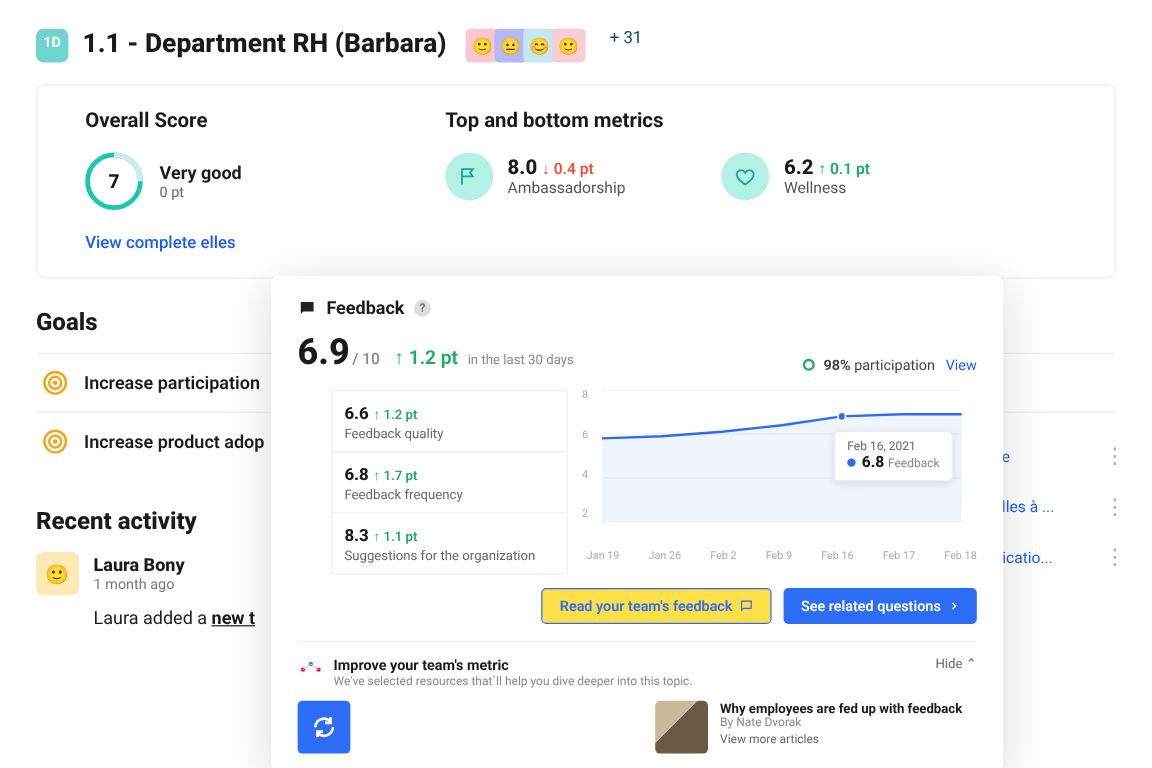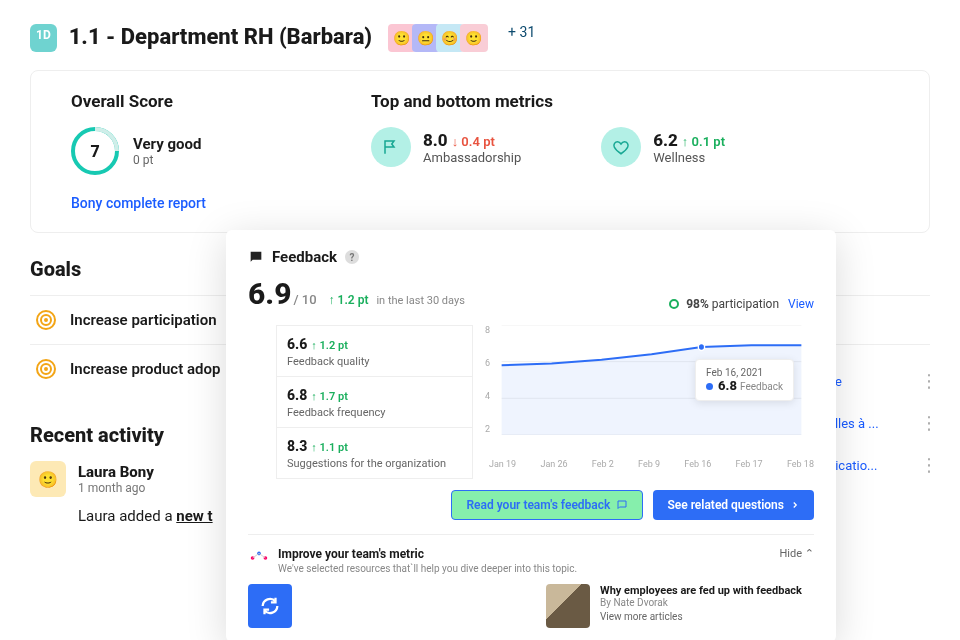--- a/index.html
+++ b/index.html
@@ -42,41 +42,41 @@
   .act-body { font-size:15px; margin-top:10px; margin-left:48px;}
   .underline { text-decoration: underline; font-weight:700;}
 
   
   .feedback-panel { position:absolute; top:230px; left:226px; width:610px; background:#fff; border-radius:6px; box-shadow:0 8px 40px rgba(0,0,0,0.15); padding:18px 22px 14px; }
   .fb-header { display:flex; align-items:center; gap:8px; font-weight:700; font-size:15px; margin-bottom:10px;}
   .fb-header .q { width:14px;height:14px;border-radius:50%;background:#ddd;color:#777;font-size:10px;display:inline-flex;align-items:center;justify-content:center;}
   .fb-top { display:flex; justify-content:space-between; align-items:flex-end; margin-bottom:14px;}
   .fb-score { font-size:30px; font-weight:800;}
   .fb-outof { font-size:13px; color:#888; font-weight:500; margin-left:2px;}
-  .fb-change { color:#1aaf5d; font-size:12px; font-weight:600; margin-left:8px;}
+  .fb-change { color:#1aaf5d; font-size:16px; font-weight:600; margin-left:8px;}
   .fb-period { font-size:11px; color:#888; margin-left:4px;}
   .fb-part { font-size:12px; color:#444;}
   .fb-part .ring{ display:inline-block; width:10px;height:10px;border:2px solid #1aaf5d;border-radius:50%; margin-right:4px; vertical-align:-1px;}
   .fb-part a{ color:#1a5cff; margin-left:6px; text-decoration:none;}
   .fb-body { display:flex; gap:16px;}
   .fb-sublist { width:225px;padding-left:28px; }
   .fb-sub { border:1px solid #eee; padding:8px 10px; margin-bottom:-1px; background:#fff;}
   .fb-sub .v{font-weight:800; font-size:14px;}
   .fb-sub .d{color:#1aaf5d; font-size:11px; font-weight:600; margin-left:4px;}
   .fb-sub .n{font-size:11px; color:#666; margin-top:2px;}
   .fb-chart { flex:1; position:relative; height:130px;}
   .fb-axis-label{position:absolute; font-size:9px; color:#aaa;}
   .fb-tooltip { position:absolute; top:34px; right:20px; background:#fff; border:1px solid #eee; box-shadow:0 2px 8px rgba(0,0,0,0.1); padding:7px 10px; border-radius:4px; font-size:11px;}
   .fb-tooltip .date{color:#666; font-size:10px;}
   .fb-tooltip .dot{display:inline-block;width:7px;height:7px;border-radius:50%;background:#2d6df6;margin-right:5px;}
   .fb-tooltip .tv{font-weight:800;font-size:13px;}
   .fb-tooltip .tl{font-size:10px;color:#888;margin-left:3px;}
   .fb-xlabels { display:flex; justify-content:space-between; font-size:9px; color:#aaa; margin-top:4px;}
   .fb-buttons { display:flex; justify-content:flex-end; gap:10px; margin-top:12px;}
-  .btn-outline { border:1px solid #2d6df6; color:#2d6df6; background:#86efac; padding:7px 14px; border-radius:4px; font-size:12px; font-weight:600; cursor:pointer; display:flex;align-items:center;gap:6px;}
+  .btn-outline { border:1px solid #2d6df6; color:#2d6df6; background:#fde047; padding:7px 14px; border-radius:4px; font-size:12px; font-weight:600; cursor:pointer; display:flex;align-items:center;gap:6px;}
   .btn-primary { background:#2d6df6; color:#fff; border:none; padding:7px 14px; border-radius:4px; font-size:12px; font-weight:600; cursor:pointer; display:flex;align-items:center;gap:6px;}
   .improve { border-top:1px solid #eee; margin-top:14px; padding-top:12px;}
   .improve-head { display:flex; justify-content:space-between; align-items:flex-start;}
   .improve-head .t { font-weight:700; font-size:12px;}
   .improve-head .s { font-size:10px; color:#888; margin-top:2px;}
   .improve-head .hide { font-size:11px; color:#666; cursor:pointer;}
   .improve-icon { width:22px;height:22px; display:inline-flex; align-items:center; margin-right:8px;}
   .resources { display:flex; gap:30px; margin-top:10px;}
   .resource { display:flex; gap:10px; flex:1;}
   .res-thumb { width:44px; height:44px; border-radius:4px; background:#2d6df6; display:flex;align-items:center;justify-content:center;color:#fff;}
@@ -111,21 +111,21 @@
     <div class="metrics-row">
       <div style="width:240px;">
         <div class="col-title">Overall Score</div>
         <div class="score-block">
           <div class="score-ring">7</div>
           <div class="score-text">
             <div class="label">Very good</div>
             <div class="delta">0 pt</div>
           </div>
         </div>
-        <a class="link">Bony complete report</a>
+        <a class="link">View complete elles</a>
       </div>
       <div style="flex:1;">
         <div class="col-title">Top and bottom metrics</div>
         <div class="metric-pair">
           <div class="mp">
             <div class="mp-icon">
                 <svg width="18" height="18" viewBox="0 0 24 24" fill="none" stroke="currentColor" stroke-width="2">
                   <path d="M4 21V4l12 0-3 4 3 4H4"></path>
                 </svg>
               </div>

